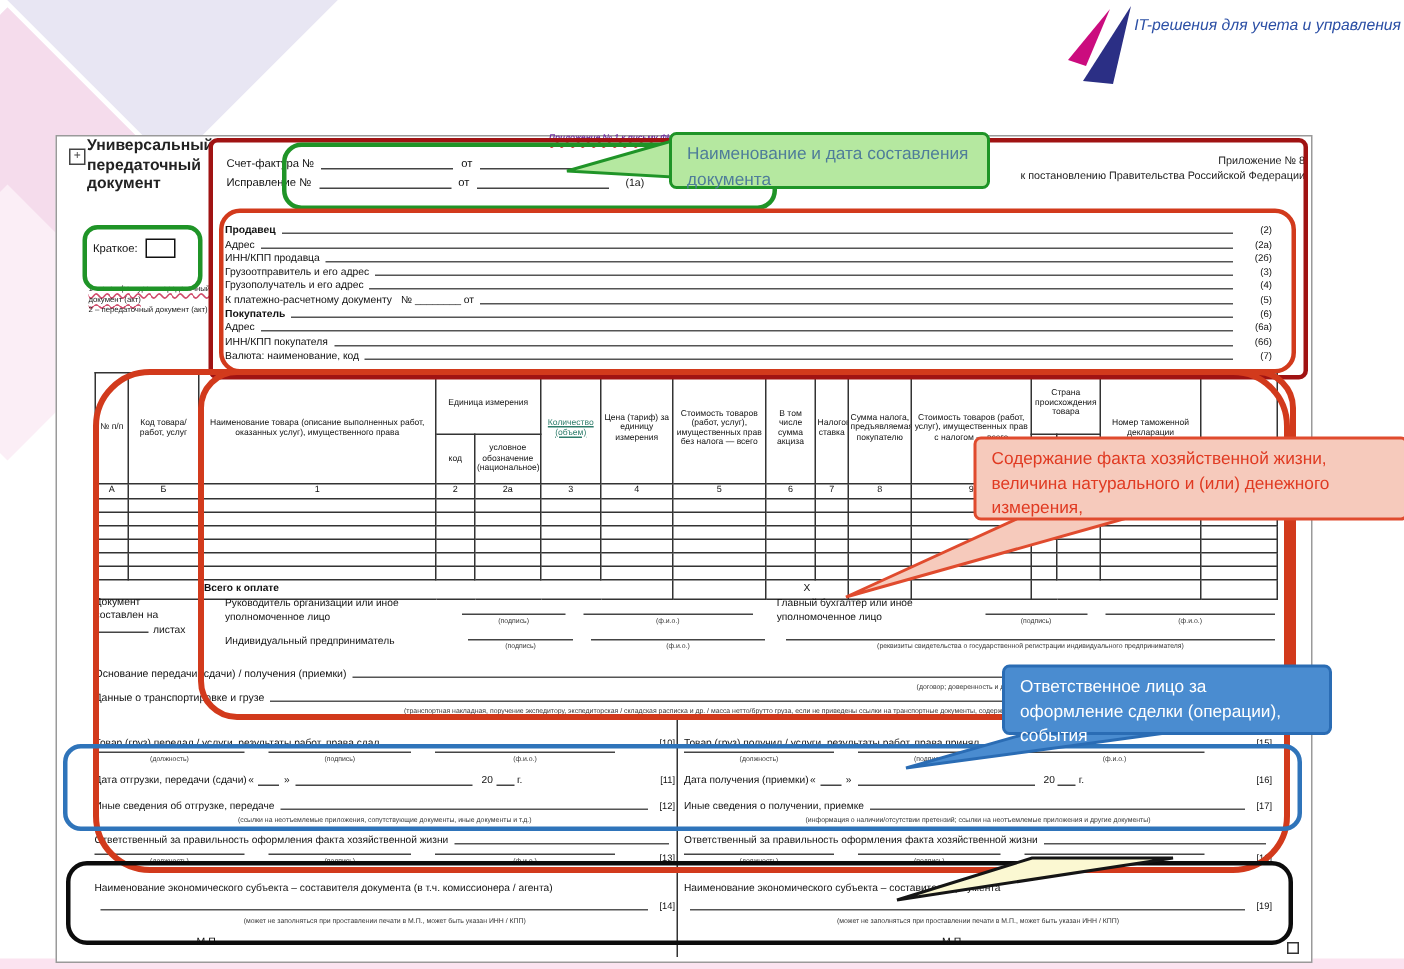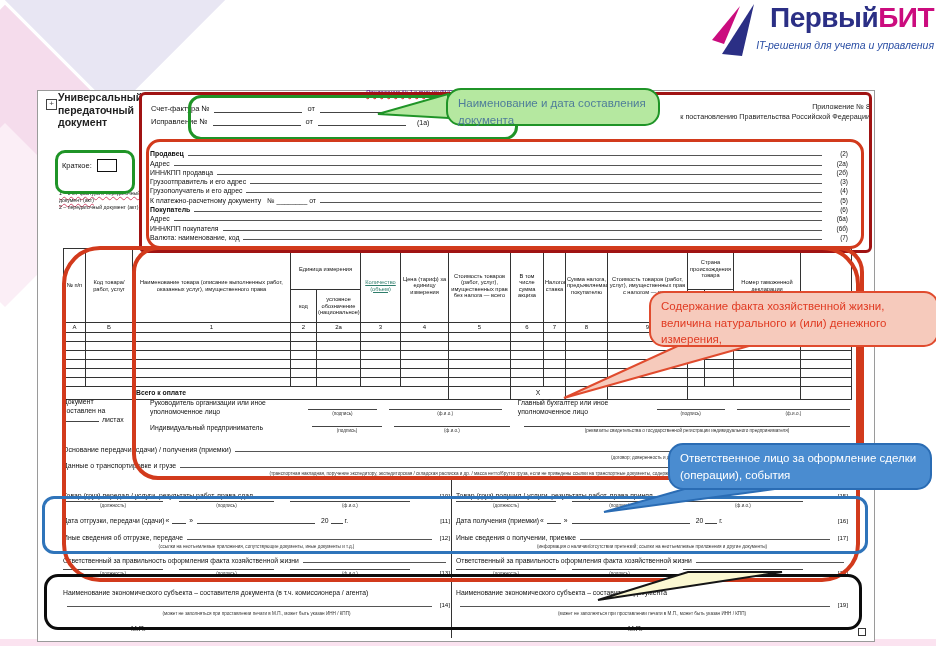--- a/index.html
+++ b/index.html
@@ -107,44 +107,43 @@
   .ov-green-status{left:55px;top:150px;width:74px;height:38px;border-width:3px;border-color:#1f9427;border-radius:10px;}
   .ov-orange-req{left:146px;top:139px;width:712px;height:104px;border-width:3px;border-color:#d23a1c;border-radius:14px;}
   .ov-orange-outer{left:62px;top:246px;width:790px;height:328px;border-width:4px;border-color:#d23a1c;border-radius:38px;}
   .ov-orange-table{left:132px;top:246px;width:724px;height:226px;border-width:4px;border-color:#d23a1c;border-radius:26px;}
   .ov-blue{left:42px;top:496px;width:820px;height:52px;border-width:3px;border-color:#2f74ba;border-radius:12px;}
   .ov-black{left:44px;top:574px;width:812px;height:50px;border-width:3px;border-color:#0c0c0c;border-radius:14px;}
 
   .tail{position:absolute;z-index:3;pointer-events:none;}
 
   
-  .co{position:absolute;z-index:4;border-radius:15px;font-size:11.5px;line-height:1.45;padding:5px 10px;box-sizing:border-box;}
+  .co{position:absolute;z-index:4;border-radius:5px;font-size:11.5px;line-height:1.45;padding:5px 10px;box-sizing:border-box;}
   .co-green{left:446px;top:88px;width:214px;height:38px;background:#b5e8a0;border:2.5px solid #1f9427;color:#4f7d99;}
   .co-red{left:649px;top:291px;width:290px;height:56px;background:#f6cabc;border:2.5px solid #e04b2e;color:#e03a22;}
-  .co-blue{left:668px;top:443px;width:264px;height:47px;background:#4a8cd0;border:2.5px solid #2a6cb4;color:#fff;}
+  .co-blue{left:668px;top:443px;width:220px;height:47px;background:#4a8cd0;border:2.5px solid #2a6cb4;color:#fff;}
   .co-yellow{left:676px;top:527px;width:256px;height:47px;background:#fbf8d2;border:2px solid #151515;color:#1a1a1a;border-radius:6px;}
 </style>
 </head>
 <body>
 
 <div class="slide">
 
   <div class="deco d1"></div>
   <div class="deco d2"></div>
   <div class="deco d3"></div>
   <div class="d4"></div>
 
 
   <div class="logo">
     <svg width="46" height="52" viewBox="0 0 46 52">
       <polygon points="2,36 30,2 14,40" fill="#cb0c7e"></polygon>
       <polygon points="12,50 44,0 32,52" fill="#2b2f85"></polygon>
     </svg>
     <div class="logo-txt">
-      <div class="logo-main"><span class="logo-first">Первый</span><span class="logo-bit">БИТ</span></div>
       <div class="logo-tag">IT-решения для учета и управления</div>
     </div>
   </div>
 
   <div class="paper">
     <div class="abs corner-icon">+</div>
     <div class="abs doc-type">Универсальный передаточный документ</div>
 
     <div class="abs status-row">
       <span>Краткое:</span>

